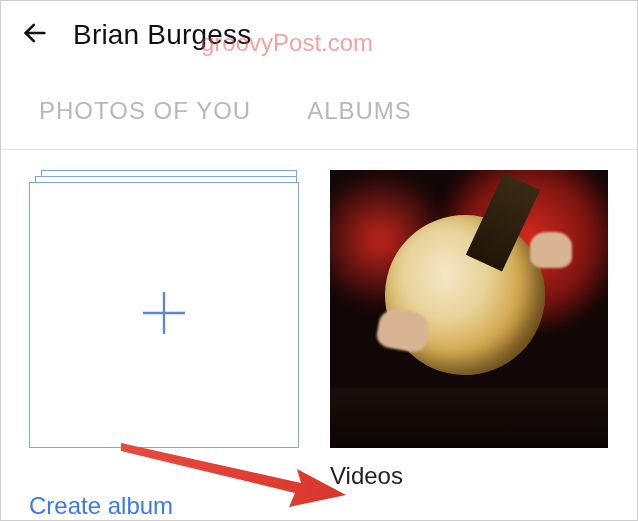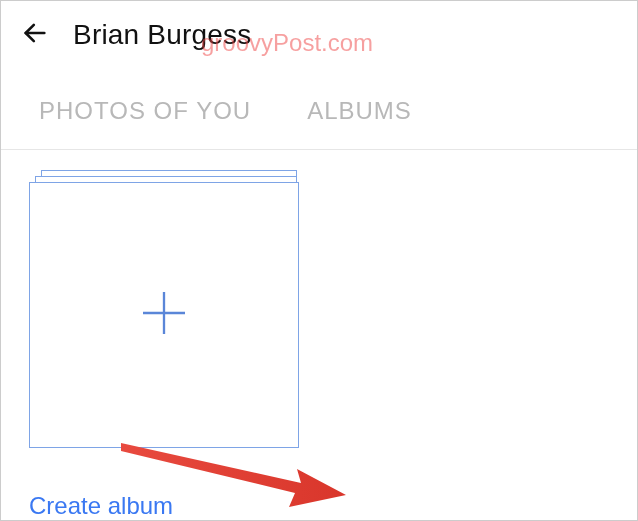--- a/index.html
+++ b/index.html
@@ -184,20 +184,31 @@
           <svg viewBox="0 0 24 24" fill="none" stroke="#5a86d8" stroke-width="1" stroke-linecap="butt">
             <line x1="12" y1="3" x2="12" y2="21"></line>
             <line x1="3" y1="12" x2="21" y2="12"></line>
           </svg>
         </span>
       </div>
     </div>
     <div class="album-label create-label">Create album</div>
   </div>
 
+  <div class="album-card">
+    <div class="video-thumb">
+      <div class="red-glow"></div>
+      <div class="red-glow2"></div>
+      <div class="guitar"></div>
+      <div class="hand h1"></div>
+      <div class="hand h2"></div>
+      <div class="crowd"></div>
+    </div>
+    <div class="album-label videos-label">Videos</div>
+  </div>
 
 </div>
 
 <svg class="arrow-annotation" viewBox="0 0 230 75">
   <defs>
     <linearGradient id="ag" x1="0" y1="0" x2="1" y2="0">
       <stop offset="0%" stop-color="#e84a3f"></stop>
       <stop offset="100%" stop-color="#d9362b"></stop>
     </linearGradient>
   </defs>

